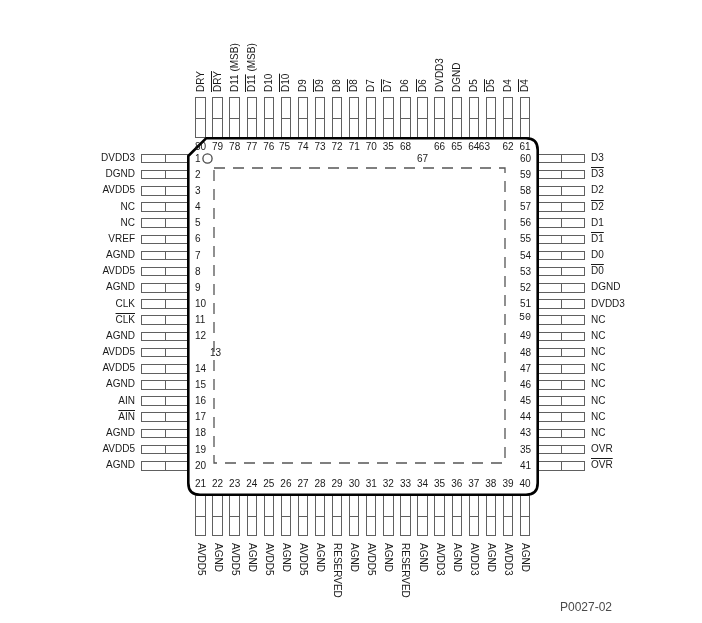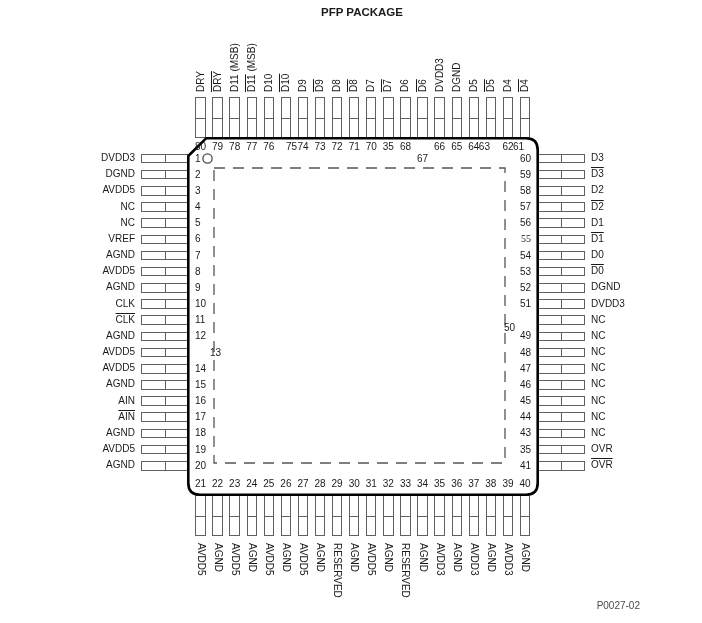--- a/index.html
+++ b/index.html
@@ -1,39 +1,38 @@
 <!DOCTYPE html>
 <html><head>
 <meta charset="utf-8">
 <style>
   html,body{margin:0;padding:0;background:#ffffff;}
   #canvas{position:relative;width:702px;height:623px;background:#ffffff;overflow:hidden;
           font-family:"Liberation Sans", sans-serif;color:#1a1a1a;}
   .title{position:absolute;left:252px;top:6px;width:220px;text-align:center;
          font-size:11.5px;font-weight:bold;line-height:13px;z-index:4;}
-  .figcode{position:absolute;left:560px;top:600px;width:80px;text-align:right;
-           font-size:10px;color:#4a4a4a;z-index:4;}
+  .figcode{position:absolute;left:560px;top:600px;width:80px;
+           font-size:12px;color:#4a4a4a;z-index:4;}
   .stub{position:absolute;background:#ffffff;border:1px solid #606060;box-sizing:border-box;z-index:1;}
   .seam-v{position:absolute;left:50%;top:0;width:1px;height:100%;background:#606060;}
   .seam-h{position:absolute;top:50%;left:0;height:1px;width:100%;background:#606060;}
   .pinnum{position:absolute;font-size:10px;line-height:12px;z-index:3;}
   .pinlabel{position:absolute;font-size:10px;line-height:12px;white-space:nowrap;z-index:3;}
   .rot{transform-origin:0 0;height:12px;width:160px;}
   .rot-up{transform:rotate(-90deg);}
   .rot-down{transform:rotate(90deg);}
   .bar{text-decoration:overline;}
   svg{position:absolute;left:0;top:0;z-index:2;}
 </style>
 </head>
 <body>
 
 <div id="canvas">
 
   <div class="title">
-    <div>PFP PACKAGE</div>
   </div>
 
   <svg width="702" height="623" viewBox="0 0 702 623">
     <path d="M 206,138.3 H 526 Q 537.7,138.3 537.7,150 V 483 Q 537.7,494.7 526,494.7 H 200 Q 188.3,494.7 188.3,483 V 156 Z" fill="#ffffff" stroke="#000000" stroke-width="2.6" stroke-linejoin="round"></path>
     <rect x="214" y="168" width="291" height="295" fill="none" stroke="#555555" stroke-width="1.3" stroke-dasharray="11 8"></rect>
     <circle cx="207.5" cy="158.5" r="4.6" fill="#ffffff" stroke="#4a4a4a" stroke-width="1.3"></circle>
   </svg>
 
   <div class="figcode">P0027-02</div>
 
@@ -59,21 +58,21 @@
       <div class="pinnum" style="left: 239.74px; top: 141px; width: 24px; text-align: center;">77</div>
       <div class="pinlabel rot rot-up" style="left: 245.74px; top: 92px;"><span class="bar">D11</span><span> (MSB)</span></div>
       <div class="stub" style="left: 263.62px; top: 97px; width: 10.4px; height: 41px;">
         <div class="seam-h"></div>
       </div>
       <div class="pinnum" style="left: 256.82px; top: 141px; width: 24px; text-align: center;">76</div>
       <div class="pinlabel rot rot-up" style="left: 262.82px; top: 92px;"><span>D10</span></div>
       <div class="stub" style="left: 280.7px; top: 97px; width: 10.4px; height: 41px;">
         <div class="seam-h"></div>
       </div>
-      <div class="pinnum" style="left: 286px; top: 141px; width: 24px; text-align: left;">75</div>
+      <div class="pinnum" style="left: 266px; top: 141px; width: 24px; text-align: right;">75</div>
       <div class="pinlabel rot rot-up" style="left: 279.9px; top: 92px;"><span class="bar">D10</span></div>
       <div class="stub" style="left: 297.78px; top: 97px; width: 10.4px; height: 41px;">
         <div class="seam-h"></div>
       </div>
       <div class="pinnum" style="left: 290.98px; top: 141px; width: 24px; text-align: center;">74</div>
       <div class="pinlabel rot rot-up" style="left: 296.98px; top: 92px;"><span>D9</span></div>
       <div class="stub" style="left: 314.86px; top: 97px; width: 10.4px; height: 41px;">
         <div class="seam-h"></div>
       </div>
       <div class="pinnum" style="left: 308.06px; top: 141px; width: 24px; text-align: center;">73</div>
@@ -129,21 +128,21 @@
       <div class="pinnum" style="left: 478.86px; top: 141px; width: 24px; text-align: left;">63</div>
       <div class="pinlabel rot rot-up" style="left: 484.86px; top: 92px;"><span class="bar">D5</span></div>
       <div class="stub" style="left: 502.74px; top: 97px; width: 10.4px; height: 41px;">
         <div class="seam-h"></div>
       </div>
       <div class="pinnum" style="left: 495.94px; top: 141px; width: 24px; text-align: center;">62</div>
       <div class="pinlabel rot rot-up" style="left: 501.94px; top: 92px;"><span>D4</span></div>
       <div class="stub" style="left: 519.82px; top: 97px; width: 10.4px; height: 41px;">
         <div class="seam-h"></div>
       </div>
-      <div class="pinnum" style="left: 513.02px; top: 141px; width: 24px; text-align: left;">61</div>
+      <div class="pinnum" style="left: 513.02px; top: 141px; width: 24px; text-align: center;">61</div>
       <div class="pinlabel rot rot-up" style="left: 519.02px; top: 92px;"><span class="bar">D4</span></div>
       <div class="stub" style="left: 195.3px; top: 495px; width: 10.4px; height: 41px;">
         <div class="seam-h"></div>
       </div>
       <div class="pinnum" style="left: 188.5px; top: 478px; width: 24px; text-align: center;">21</div>
       <div class="pinlabel rot rot-down" style="left: 206.5px; top: 543px;"><span>AVDD5</span></div>
       <div class="stub" style="left: 212.38px; top: 495px; width: 10.4px; height: 41px;">
         <div class="seam-h"></div>
       </div>
       <div class="pinnum" style="left: 205.58px; top: 478px; width: 24px; text-align: center;">22</div>
@@ -359,21 +358,21 @@
       <div class="pinnum" style="left: 504px; top: 201.01px; width: 27px; text-align: right;">57</div>
       <div class="pinlabel" style="left: 591px; top: 200.51px; width: 100px; text-align: left;"><span class="bar">D2</span></div>
       <div class="stub" style="left: 537px; top: 218.38px; width: 48px; height: 9.6px;">
         <div class="seam-v"></div>
       </div>
       <div class="pinnum" style="left: 504px; top: 217.18px; width: 27px; text-align: right;">56</div>
       <div class="pinlabel" style="left: 591px; top: 216.68px; width: 100px; text-align: left;"><span>D1</span></div>
       <div class="stub" style="left: 537px; top: 234.55px; width: 48px; height: 9.6px;">
         <div class="seam-v"></div>
       </div>
-      <div class="pinnum" style="left: 504px; top: 233.35px; width: 27px; text-align: right; font-family: Liberation Serif, serif;">55</div>
+      <div class="pinnum" style="left: 504px; top: 233.35px; width: 27px; text-align: right;">55</div>
       <div class="pinlabel" style="left: 591px; top: 232.85px; width: 100px; text-align: left;"><span class="bar">D1</span></div>
       <div class="stub" style="left: 537px; top: 250.72px; width: 48px; height: 9.6px;">
         <div class="seam-v"></div>
       </div>
       <div class="pinnum" style="left: 504px; top: 249.52px; width: 27px; text-align: right;">54</div>
       <div class="pinlabel" style="left: 591px; top: 249.02px; width: 100px; text-align: left;"><span>D0</span></div>
       <div class="stub" style="left: 537px; top: 266.89px; width: 48px; height: 9.6px;">
         <div class="seam-v"></div>
       </div>
       <div class="pinnum" style="left: 504px; top: 265.69px; width: 27px; text-align: right;">53</div>
@@ -384,21 +383,21 @@
       <div class="pinnum" style="left: 504px; top: 281.86px; width: 27px; text-align: right;">52</div>
       <div class="pinlabel" style="left: 591px; top: 281.36px; width: 100px; text-align: left;"><span>DGND</span></div>
       <div class="stub" style="left: 537px; top: 299.23px; width: 48px; height: 9.6px;">
         <div class="seam-v"></div>
       </div>
       <div class="pinnum" style="left: 504px; top: 298.03px; width: 27px; text-align: right;">51</div>
       <div class="pinlabel" style="left: 591px; top: 297.53px; width: 100px; text-align: left;"><span>DVDD3</span></div>
       <div class="stub" style="left: 537px; top: 315.4px; width: 48px; height: 9.6px;">
         <div class="seam-v"></div>
       </div>
-      <div class="pinnum" style="left: 504px; top: 322px; width: 27px; ">50</div>
+      <div class="pinnum" style="left: 504px; top: 312px; width: 27px; text-align: right; font-family: Liberation Mono, monospace;">50</div>
       <div class="pinlabel" style="left: 591px; top: 313.7px; width: 100px; text-align: left;"><span>NC</span></div>
       <div class="stub" style="left: 537px; top: 331.57px; width: 48px; height: 9.6px;">
         <div class="seam-v"></div>
       </div>
       <div class="pinnum" style="left: 504px; top: 330.37px; width: 27px; text-align: right;">49</div>
       <div class="pinlabel" style="left: 591px; top: 329.87px; width: 100px; text-align: left;"><span>NC</span></div>
       <div class="stub" style="left: 537px; top: 347.74px; width: 48px; height: 9.6px;">
         <div class="seam-v"></div>
       </div>
       <div class="pinnum" style="left: 504px; top: 346.54px; width: 27px; text-align: right;">48</div>

